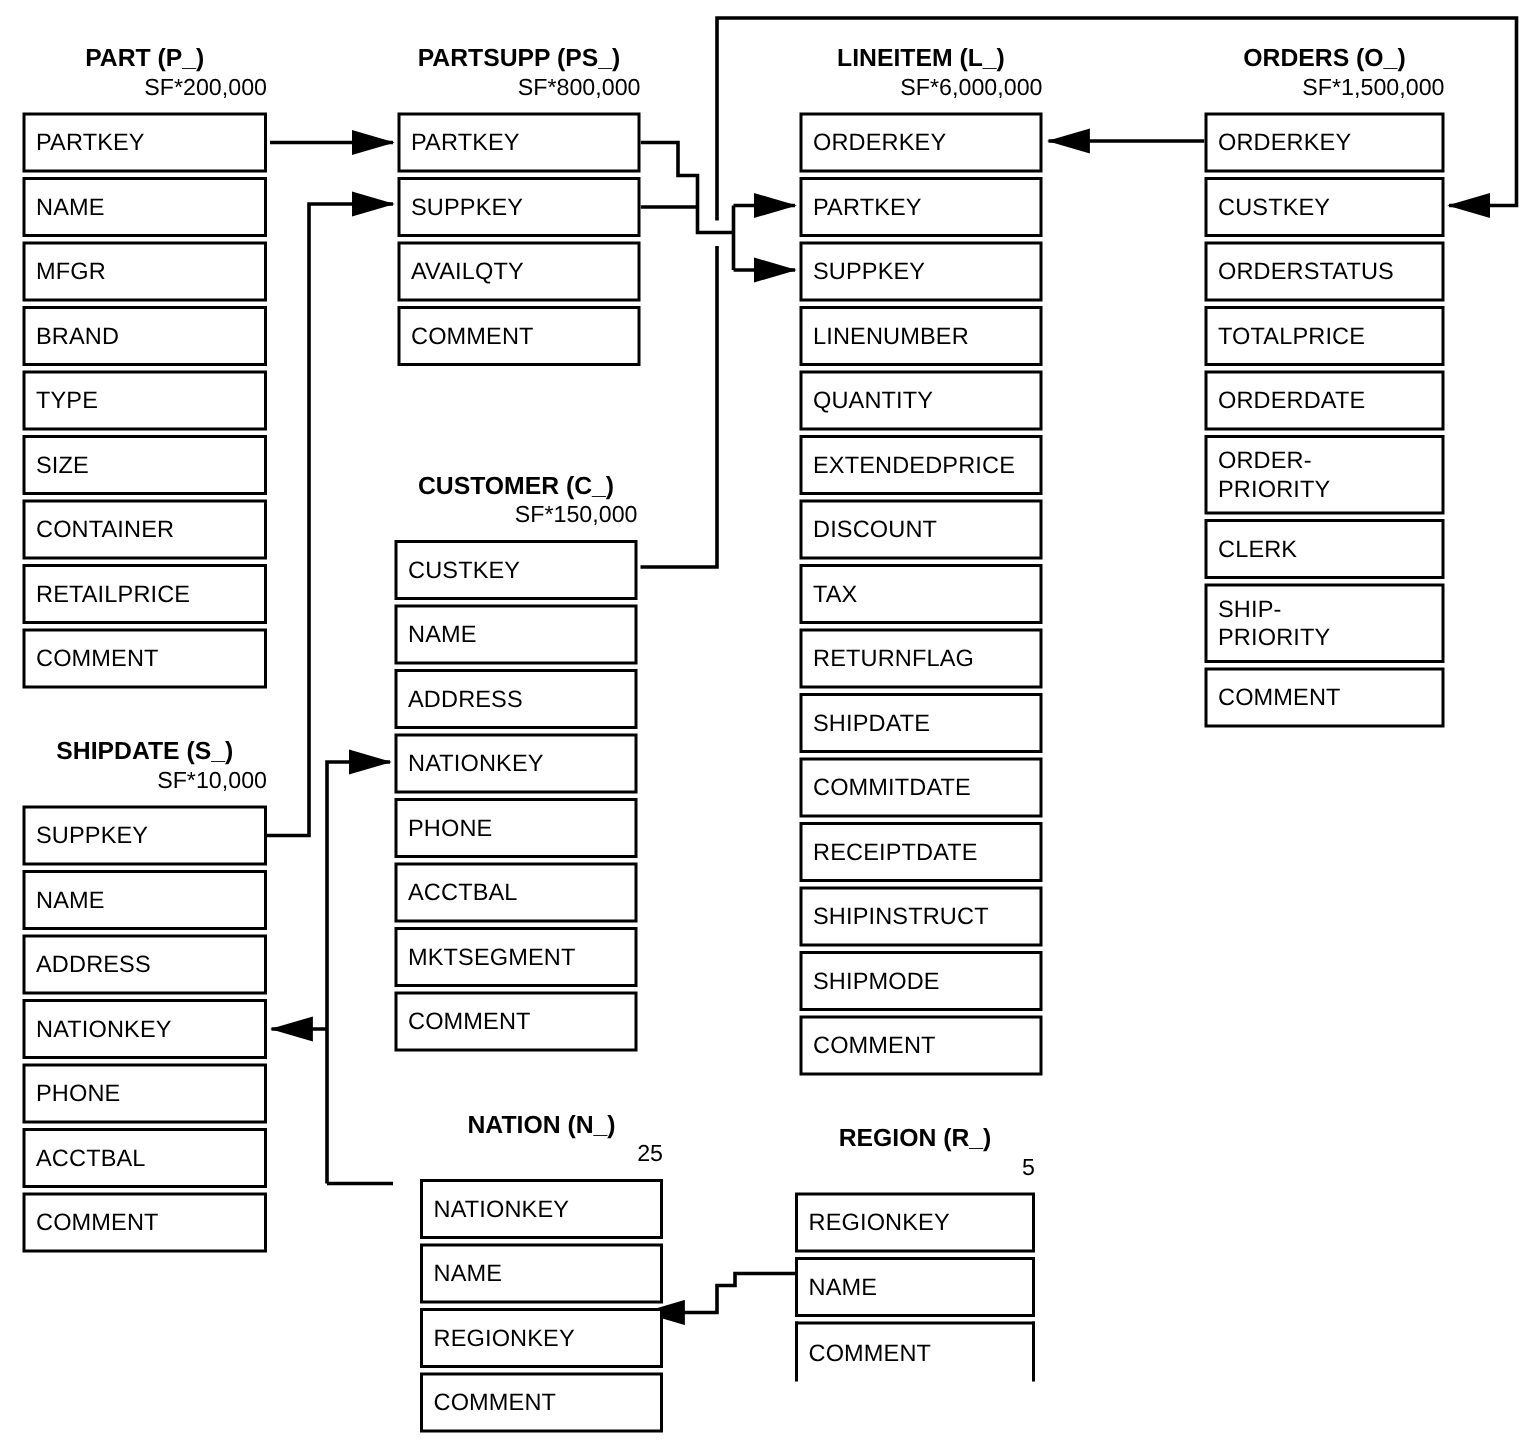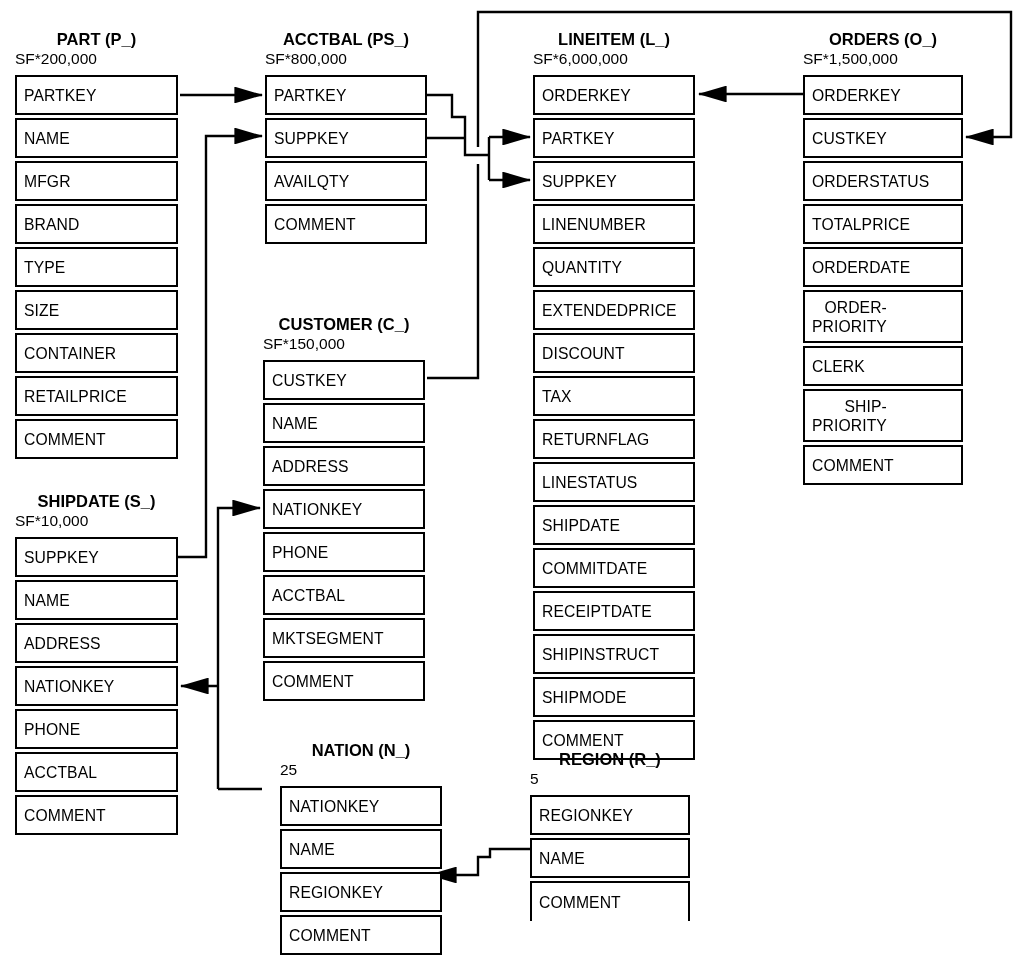--- a/index.html
+++ b/index.html
@@ -5,26 +5,26 @@
   html,body{margin:0;padding:0;background:#ffffff;}
   body{width:1025px;height:966px;position:relative;overflow:hidden;
        font-family:"Liberation Sans","DejaVu Sans",sans-serif;color:#000;}
   .canvas{position:absolute;left:0;top:0;width:1025px;height:686px;border-radius:30px;}
   svg.wires{position:absolute;left:0;top:0;width:1025px;height:966px;}
   svg.wires path.conn{fill:none;stroke:#000;stroke-width:2.4;}
   .tbl{position:absolute;}
   .tbl-title{position:absolute;top:-45px;left:0;width:100%;height:20px;
              text-align:center;font-weight:bold;font-size:16.5px;white-space:nowrap;}
   .tbl-sub{position:absolute;top:-25px;left:0;width:100%;height:18px;
-           text-align:left;font-size:15.5px;white-space:nowrap;}
+           text-align:right;font-size:15.5px;white-space:nowrap;}
   .row{box-sizing:border-box;width:100%;height:40px;border:2px solid #000;
        margin-bottom:3px;background:#fff;display:flex;align-items:center;
        padding-left:7px;font-size:15.7px;line-height:19px;white-space:pre-line;
        letter-spacing:0.1px;}
-  .row.tall{height:53px;text-align:right;}
+  .row.tall{height:53px;}
   .row.cut{border-bottom:none;}
 </style>
 </head>
 <body>
 
 <div class="canvas">
   <svg class="wires" id="wires" viewBox="0 0 1025 966" xmlns="http://www.w3.org/2000/svg">
     <defs>
       <marker id="arr" viewBox="0 0 12 7" refX="11.5" refY="3.5" markerWidth="12" markerHeight="7" orient="auto">
         <path d="M0,0 L12,3.5 L0,7 Z" fill="#000"></path>
@@ -53,40 +53,39 @@
         <div class="row">NAME</div>
         <div class="row">MFGR</div>
         <div class="row">BRAND</div>
         <div class="row">TYPE</div>
         <div class="row">SIZE</div>
         <div class="row">CONTAINER</div>
         <div class="row">RETAILPRICE</div>
         <div class="row">COMMENT</div>
       </div>
       <div class="tbl" style="left: 265px; top: 75px; width: 162px;">
-        <div class="tbl-title">ACCTBAL (PS_)</div>
+        <div class="tbl-title">PARTSUPP (PS_)</div>
         <div class="tbl-sub">SF*800,000</div>
         <div class="row">PARTKEY</div>
         <div class="row">SUPPKEY</div>
         <div class="row">AVAILQTY</div>
         <div class="row">COMMENT</div>
       </div>
       <div class="tbl" style="left: 533px; top: 75px; width: 162px;">
         <div class="tbl-title">LINEITEM (L_)</div>
         <div class="tbl-sub">SF*6,000,000</div>
         <div class="row">ORDERKEY</div>
         <div class="row">PARTKEY</div>
         <div class="row">SUPPKEY</div>
         <div class="row">LINENUMBER</div>
         <div class="row">QUANTITY</div>
         <div class="row">EXTENDEDPRICE</div>
         <div class="row">DISCOUNT</div>
         <div class="row">TAX</div>
         <div class="row">RETURNFLAG</div>
-        <div class="row">LINESTATUS</div>
         <div class="row">SHIPDATE</div>
         <div class="row">COMMITDATE</div>
         <div class="row">RECEIPTDATE</div>
         <div class="row">SHIPINSTRUCT</div>
         <div class="row">SHIPMODE</div>
         <div class="row">COMMENT</div>
       </div>
       <div class="tbl" style="left: 803px; top: 75px; width: 160px;">
         <div class="tbl-title">ORDERS (O_)</div>
         <div class="tbl-sub">SF*1,500,000</div>

